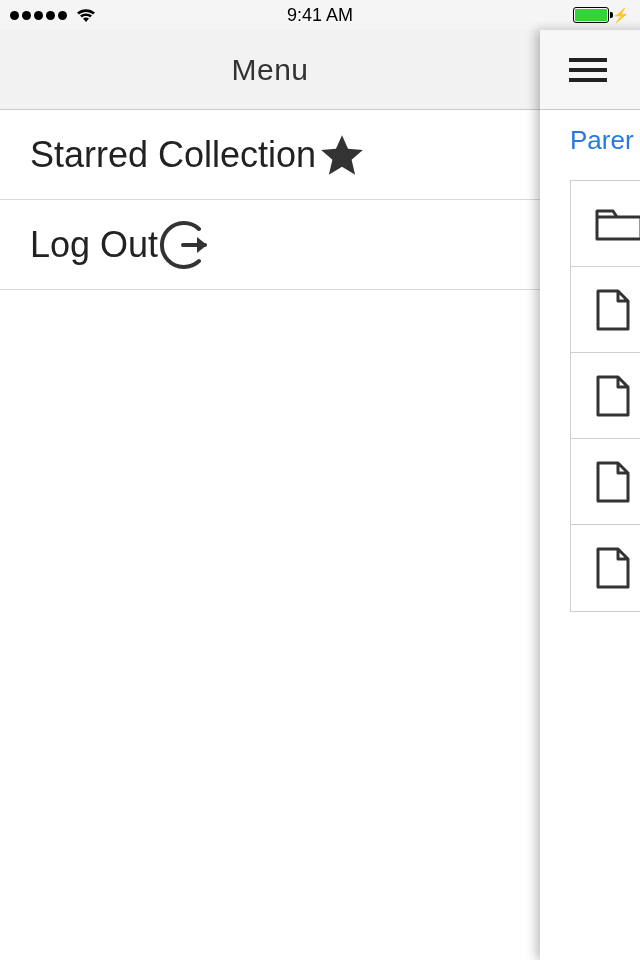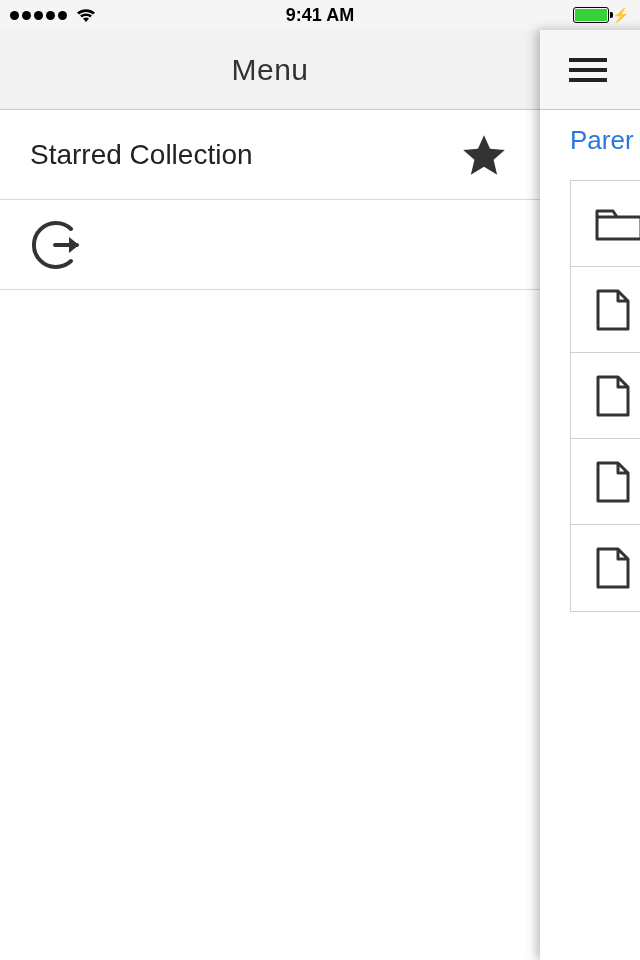--- a/index.html
+++ b/index.html
@@ -4,21 +4,21 @@
   <style>
     * { margin: 0; padding: 0; box-sizing: border-box; }
     html, body { width: 640px; height: 960px; overflow: hidden; font-family: -apple-system, "Helvetica Neue", Helvetica, Arial, sans-serif; background: #fff; }
     .root { position: relative; width: 640px; height: 960px; }
 
     
     .status-bar {
       position: absolute; top: 0; left: 0; width: 640px; height: 30px;
       background: #f5f5f5;
       display: flex; align-items: center; justify-content: center;
-      font-size: 18px; font-weight: 700; color: #000;
+      font-size: 18px; font-weight: 400; color: #000;
     }
     .status-left { position: absolute; left: 10px; top: 0; height: 30px; display: flex; align-items: center; gap: 8px; }
     .dots { display: flex; gap: 3px; }
     .dot { width: 9px; height: 9px; border-radius: 50%; background: #000; }
     .wifi svg { display: block; }
     .status-right { position: absolute; right: 10px; top: 0; height: 30px; display: flex; align-items: center; gap: 4px; }
     .battery { width: 36px; height: 16px; border: 1.5px solid #000; border-radius: 3px; position: relative; }
     .battery::after { content: ""; position: absolute; right: -5px; top: 4px; width: 3px; height: 6px; background: #000; border-radius: 0 2px 2px 0; }
     .battery-fill { position: absolute; left: 1px; top: 1px; bottom: 1px; right: 1px; background: #36d23b; border-radius: 1px; }
     .bolt { font-size: 14px; color: #000; }
@@ -30,23 +30,23 @@
     }
     .menu-header {
       height: 80px; background: #f2f2f2;
       display: flex; align-items: center; justify-content: center;
       border-bottom: 1px solid #c8c8c8;
       font-size: 30px; font-weight: 300; color: #333; letter-spacing: 0.5px; text-align: center;
     }
     .menu-list { }
     .menu-item {
       height: 90px; border-bottom: 1px solid #d9d9d9;
-      display: flex; align-items: center; justify-content: space-between;
+      display: flex; align-items: center; 
       padding: 0 30px;
-      font-size: 28px; font-weight: 300; color: #222;
+      font-size: 36px; font-weight: 300; color: #222;
     }
     .menu-item:first-child { border-top: none; }
     .menu-icon { width: 52px; height: 52px; display: flex; align-items: center; justify-content: center; color: #333; }
 
     
     .under-panel {
       position: absolute; top: 30px; left: 540px; width: 300px; height: 930px;
       background: #fff;
       box-shadow: -4px 0 10px rgba(0,0,0,0.25);
     }
@@ -102,20 +102,21 @@
       <div class="menu-item">
         <span>Starred Collection</span>
         <span class="menu-icon">
           <svg width="50" height="50" viewBox="0 0 24 24">
               <path fill="#333" d="M12 2.5 L14.9 9 L22 9.6 L16.6 14.3 L18.3 21.5 L12 17.6 L5.7 21.5 L7.4 14.3 L2 9.6 L9.1 9 Z"></path>
             </svg>
         </span>
       </div>
 
       <div class="menu-item">
+        <span>Log Out</span>
         <span class="menu-icon">
           <svg width="50" height="48" viewBox="0 0 50 48">
             <path d="M40 8 A22 22 0 1 0 40 40" fill="none" stroke="#333" stroke-width="4" stroke-linecap="round"></path>
             <line x1="24" y1="24" x2="46" y2="24" stroke="#333" stroke-width="4" stroke-linecap="round"></line>
             <path d="M38 16 L48 24 L38 32 Z" fill="#333"></path>
           </svg>
         </span>
       </div>
 
     </div>

